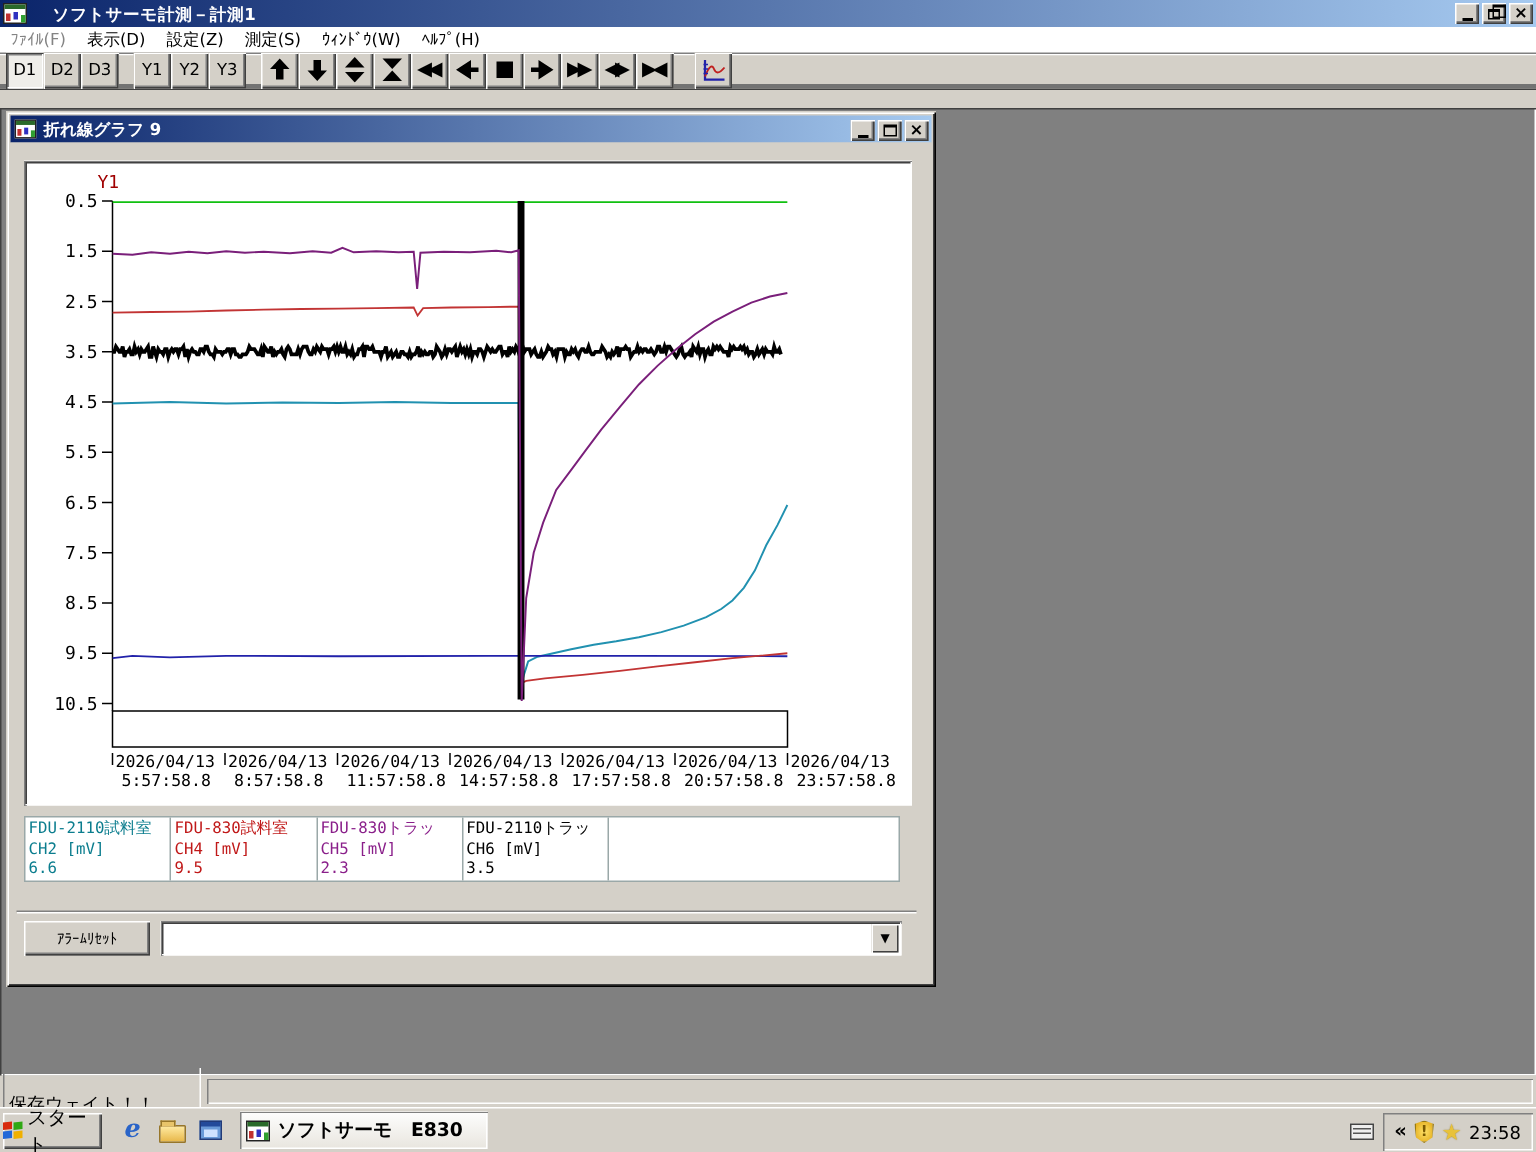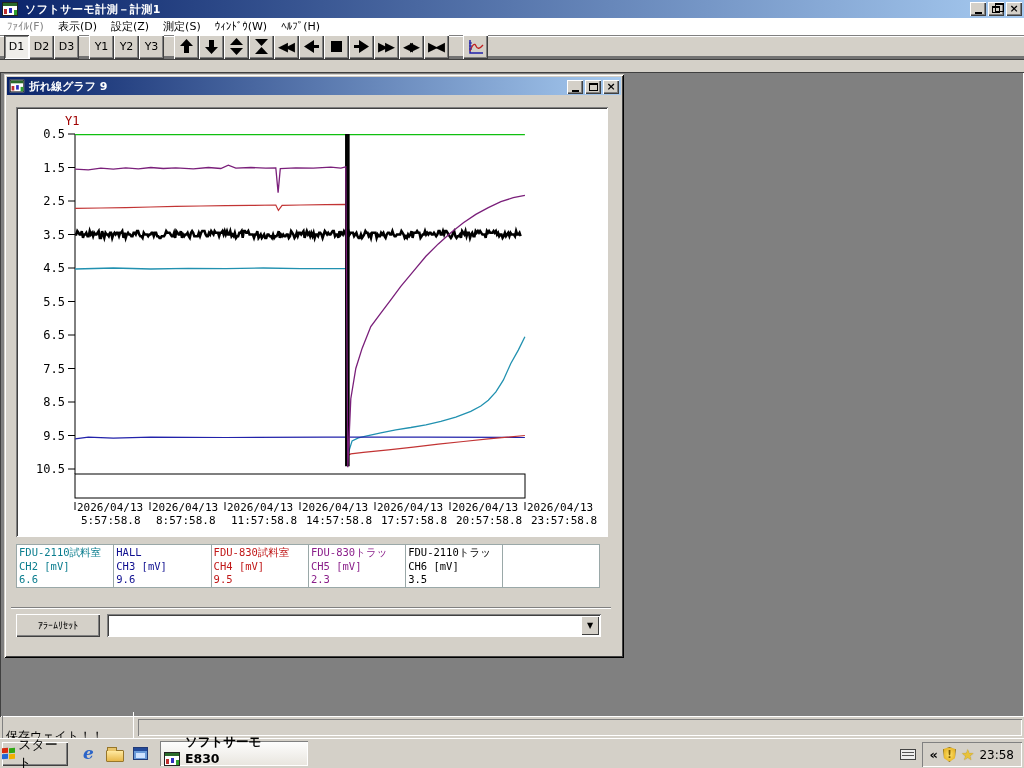--- a/index.html
+++ b/index.html
@@ -3,21 +3,21 @@
 <meta charset="utf-8">
 <style>
   * { margin:0; padding:0; box-sizing:border-box; }
   html,body { width:1024px; height:768px; overflow:hidden; }
   body { font-family:"DejaVu Sans","Liberation Sans",sans-serif; font-size:11px; background:#d4d0c8; position:relative; }
 
   
   .titlebar { position:absolute; left:0; top:0; width:1024px; height:18px;
     background:linear-gradient(to right,#0a246a,#a6caf0); color:#fff; font-weight:bold;
     display:flex; align-items:center; padding-left:2px; }
-  .titlebar .title { margin-left:7px; letter-spacing:.5px; }
+  .titlebar .title { margin-left:17px; letter-spacing:.5px; }
   .capbtns { position:absolute; right:2px; top:2px; display:flex; gap:2px; }
   .capbtn { width:16px; height:14px; background:#d4d0c8; box-shadow: inset 1px 1px 0 #fff, inset -1px -1px 0 #404040, inset -2px -2px 0 #808080;
     display:flex; align-items:center; justify-content:center; font-size:9px; color:#000; font-weight:bold; }
   .glyph-min { width:7px; height:2px; background:#000; margin-top:7px; }
   .glyph-restore { width:8px; height:7px; border:1px solid #000; border-top-width:2px; position:relative; }
   .glyph-restore:before { content:""; position:absolute; left:2px; top:-5px; width:7px; height:6px; border:1px solid #000; border-top-width:2px; }
   .glyph-max { width:9px; height:8px; border:1px solid #000; border-top-width:2px; }
   .glyph-close { font-size:11px; font-weight:bold; line-height:10px; }
 
   .menubar { position:absolute; left:0; top:18px; width:1024px; height:18px; background:#ffffff;
@@ -71,22 +71,22 @@
   .statusbar { position:absolute; left:0; top:717px; width:1024px; height:21px; background:#d4d0c8; display:flex; align-items:center; gap:4px; padding:2px 2px; }
   .status-panel1 { width:132px; height:17px; box-shadow: inset 1px 1px 0 #808080, inset -1px -1px 0 #fff; padding:17px 4px; font-size:12px; }
   .status-panel2 { flex:1; height:17px; box-shadow: inset 1px 1px 0 #808080, inset -1px -1px 0 #fff; }
 
   
   .taskbar { position:absolute; left:0; top:738px; width:1024px; height:30px; background:#d4d0c8; border-top:1px solid #fff; display:flex; align-items:center; }
   .startbtn { margin-left:2px; width:66px; height:24px; background:#d4d0c8;
     box-shadow: inset 1px 1px 0 #fff, inset -1px -1px 0 #404040, inset -2px -2px 0 #808080;
     display:flex; align-items:center; justify-content:center; gap:3px; font-weight:normal; font-size:13px; }
   .qlaunch { display:flex; align-items:center; gap:9px; margin-left:12px; }
-  .taskbtn { margin-left:12px; width:148px; height:25px; background:linear-gradient(#fefefe,#e8e5de);
-    box-shadow: inset 1px 1px 0 #808080, inset -1px -1px 0 #fff; display:flex; align-items:flex-end; gap:5px; padding-left:4px; font-weight:bold; font-size:12.5px; }
+  .taskbtn { margin-left:12px; width:165px; height:25px; background:linear-gradient(#fefefe,#e8e5de);
+    box-shadow: inset 1px 1px 0 #808080, inset -1px -1px 0 #fff; display:flex; align-items:center; gap:5px; padding-left:4px; font-weight:bold; font-size:12.5px; }
   .tray { position:absolute; right:2px; top:3px; height:25px; display:flex; align-items:center; }
   .tray-panel { height:25px; box-shadow: inset 1px 1px 0 #808080, inset -1px -1px 0 #fff; display:flex; align-items:center; gap:5px; padding:0 8px; }
   .clock { font-size:12px; }
   .chevron { font-size:13px; font-weight:bold; }
 
   
   .appicon { width:16px; height:14px; background:#fff; border:1px solid #222; position:relative; display:inline-block; }
   .appicon:before { content:""; position:absolute; left:0; top:0; right:0; height:3px; background:#2a6a2a; }
   .appicon:after { content:""; position:absolute; left:1px; bottom:1px; width:3px; height:5px; background:#c03030;
      box-shadow:5px -1px 0 #3030c0, 10px 1px 0 #30a030; }
@@ -279,25 +279,20 @@
             <path d="M57.1 60.2 L70.3 60.8 L82.8 59.2 L95.3 60.2 L107.8 58.8 L120.3 59.8 L132.8 58.5 L145.3 59.5 L157.8 58.8 L175.3 59.8 L190.4 58.5 L202.8 59.5 L210.3 56.2 L217.8 59.2 L232.8 58.5 L247.8 59.2 L257.8 58.8 L260.1 83.6 L262.3 59.5 L277.9 58.8 L295.3 59.2 L312.8 58.2 L322.9 59.2 L327.8 57.8 L329.8 358.3 L332.8 289.7 L337.8 259.5 L344.1 239.4 L352.8 217.6 L362.8 204.2 L372.8 190.8 L382.8 177.4 L395.3 162.3 L407.9 147.3 L420.3 134.9 L432.8 123.8 L445.4 113.8 L457.8 105.4 L470.3 98.7 L482.9 92.7 L495.3 88.7 L506.9 86.3" fill="none" stroke="#7a1f7a" stroke-width="1.3"></path>
           </svg>
       </div>
 
       <div class="legend" id="legend">
           <div class="legend-cell" style="color: rgb(11, 125, 142);">
             <div>FDU-2110試料室</div>
             <div>CH2 [mV]</div>
             <div>6.6</div>
           </div>
-          <div class="legend-cell" style="color: rgb(16, 16, 144);">
-            <div>HALL</div>
-            <div>CH3 [mV]</div>
-            <div>9.6</div>
-          </div>
           <div class="legend-cell" style="color: rgb(192, 24, 24);">
             <div>FDU-830試料室</div>
             <div>CH4 [mV]</div>
             <div>9.5</div>
           </div>
           <div class="legend-cell" style="color: rgb(138, 31, 138);">
             <div>FDU-830トラッ</div>
             <div>CH5 [mV]</div>
             <div>2.3</div>
           </div>

